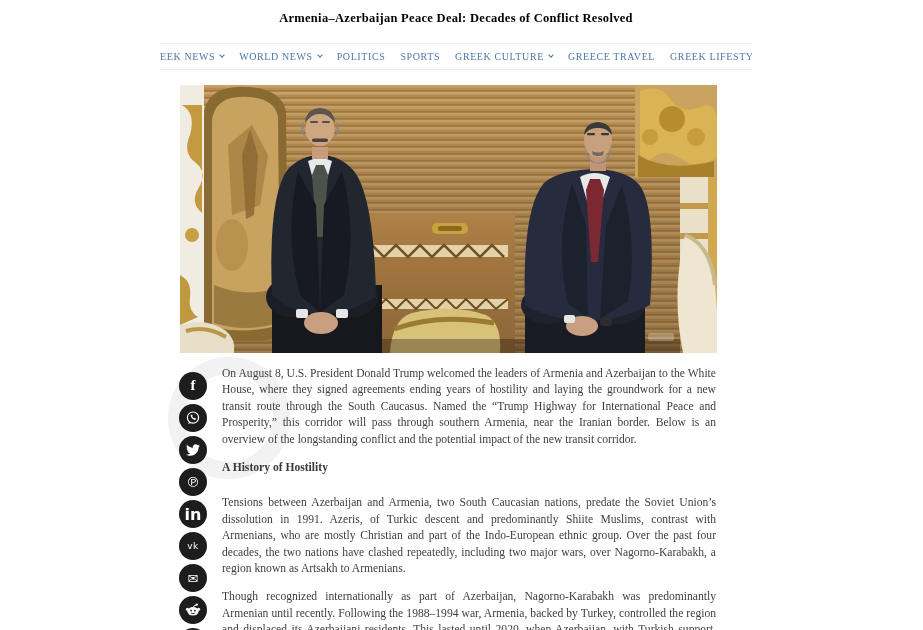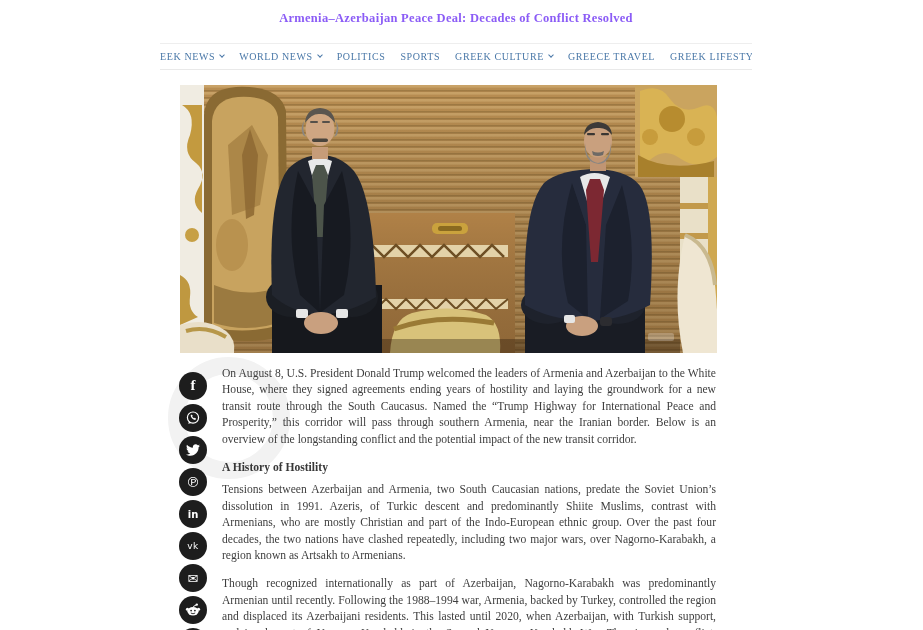--- a/index.html
+++ b/index.html
@@ -1,21 +1,21 @@
 <!DOCTYPE html>
 <html><head>
 <meta charset="utf-8">
 <style>
   * { margin:0; padding:0; box-sizing:border-box; }
   html,body { width:923px; height:630px; background:#ffffff; overflow:hidden; position:relative;
               font-family:"Liberation Serif","DejaVu Serif",serif; }
 
   
   .page-title { position:absolute; top:11px; left:160px; width:592px; text-align:center;
-                font-size:12.5px; font-weight:bold; color:#8b5cf6; letter-spacing:0.3px; z-index:2; }
+                font-size:12.5px; font-weight:bold; color:#000000; letter-spacing:0.3px; z-index:2; }
 
   
   .nav-bar { position:absolute; top:43px; left:160px; width:592px; height:27px;
              border-top:1px solid #eeeeee; border-bottom:1px solid #e9e9e9;
              overflow:hidden; background:#ffffff; z-index:2; }
   .nav-list { list-style:none; display:flex; align-items:center; height:100%;
               gap:15px; margin-left:-15px; }
   .nav-item { white-space:nowrap; font-size:10px; letter-spacing:0.6px; color:#4a78a8;
               text-transform:uppercase; cursor:pointer; display:flex; align-items:center; }
   .caret { display:inline-block; width:4px; height:4px; border-right:1px solid #4a78a8;
@@ -29,29 +29,29 @@
   .photo-wrap { position:absolute; top:85px; left:180px; width:537px; height:268px; overflow:hidden; z-index:1; }
   .photo-wrap svg { display:block; }
 
   
   .share-col { position:absolute; left:179px; top:372px; display:flex; flex-direction:column; gap:4px; z-index:3; }
   .share-btn { width:28px; height:28px; border-radius:50%; background:#1d1d1d; color:#ffffff;
                display:flex; align-items:center; justify-content:center; cursor:pointer;
                font-family:"DejaVu Sans","Liberation Sans",sans-serif; }
   .g-fb { font-family:"Liberation Serif",serif; font-weight:bold; font-size:15px; margin-top:-1px; }
   .g-pin { font-size:14px; }
-  .g-in { font-weight:bold; font-size:10px; }
+  .g-in { font-weight:bold; font-size:16px; }
   .g-vk { font-weight:normal; font-size:9px; letter-spacing:0.5px; }
   .g-mail { font-size:13px; }
 
   
   .article { position:absolute; left:222px; top:366px; width:494px; z-index:2;
              color:#3e3e3e; font-size:11.6px; line-height:16.4px; text-align:justify; }
   .article p { margin-bottom:12px; }
-  .article h2 { font-size:11.6px; font-weight:bold; color:#383838; margin-bottom:6px; margin-top:1px; }
+  .article h2 { font-size:11.6px; font-weight:bold; color:#383838; margin-bottom:19px; margin-top:1px; }
 </style>
 </head>
 <body>
 
 <div class="page-title">Armenia–Azerbaijan Peace Deal: Decades of Conflict Resolved</div>
 
 <nav class="nav-bar">
   <ul class="nav-list">
     <li class="nav-item">
         <span>GREEK NEWS</span>

